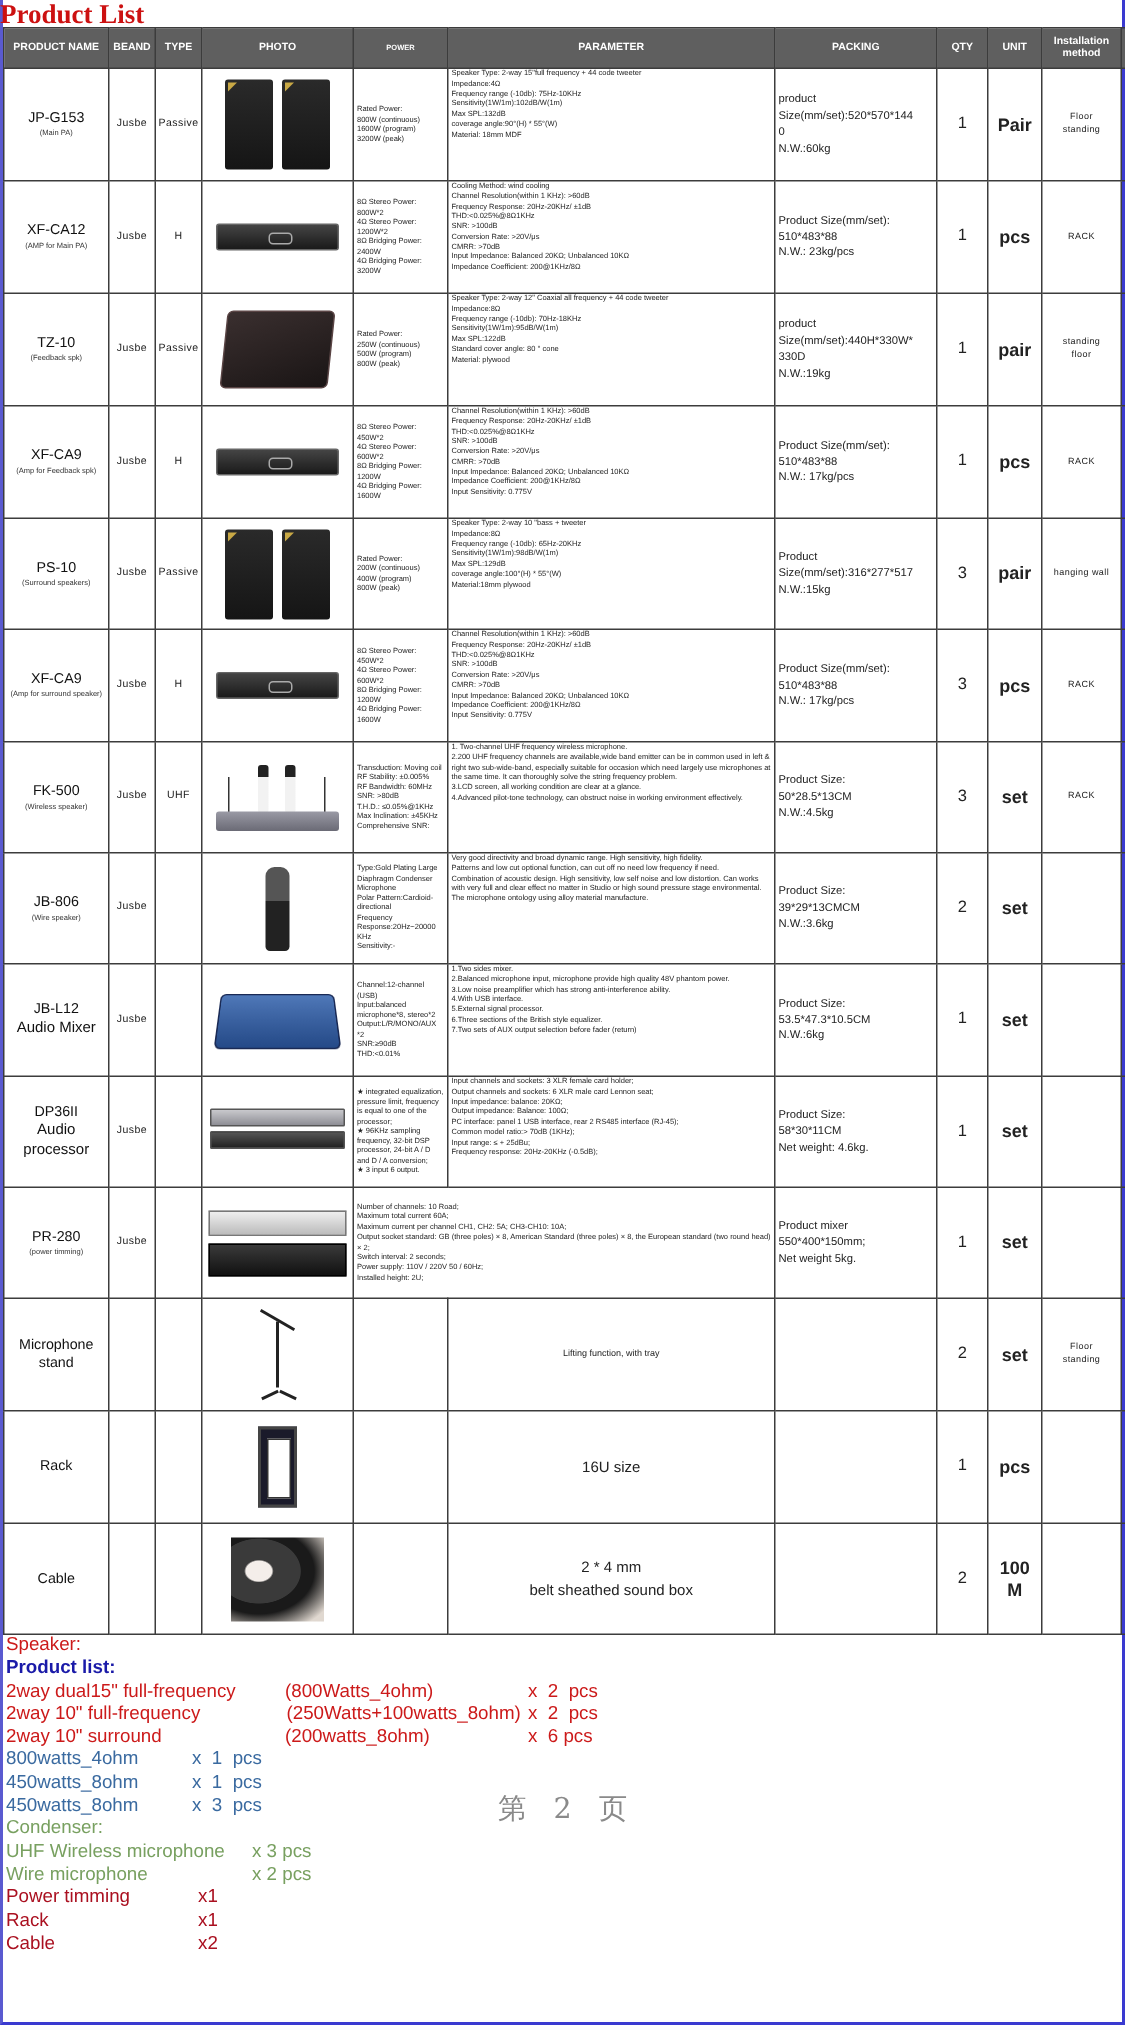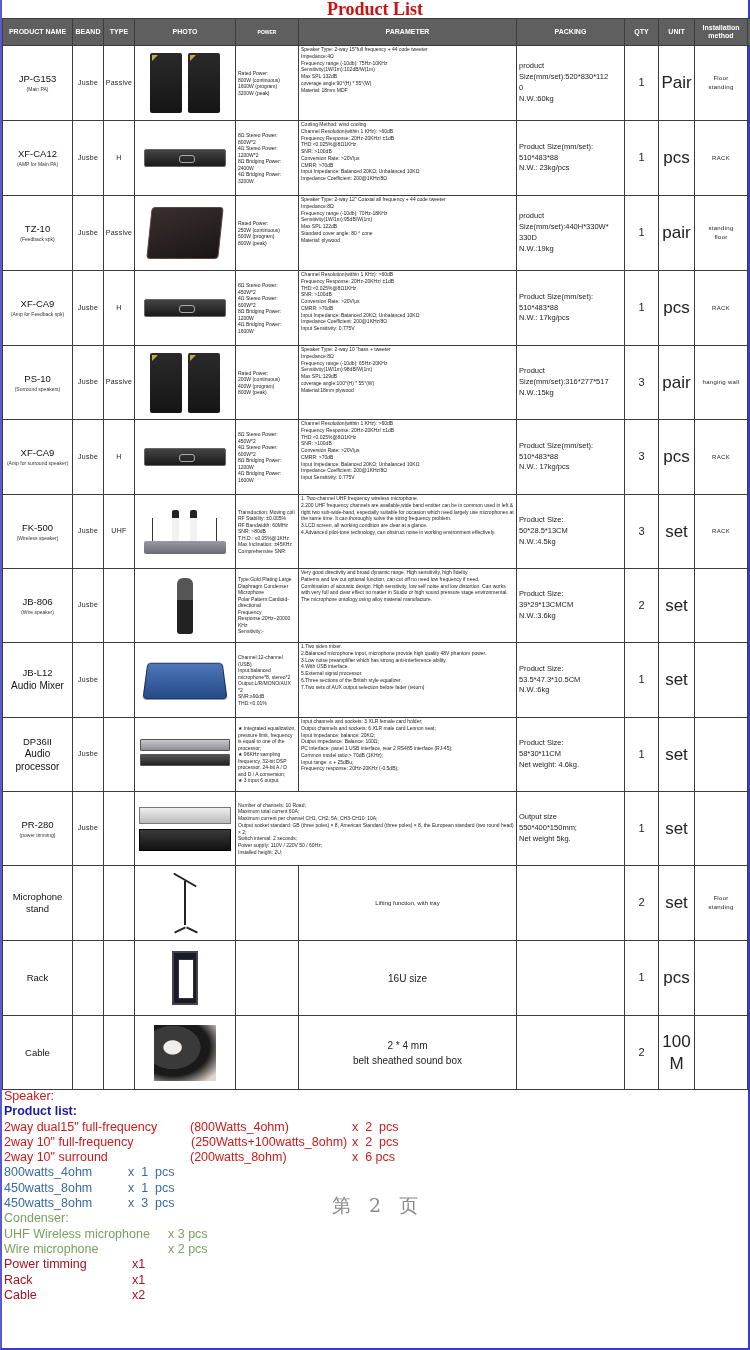--- a/index.html
+++ b/index.html
@@ -1,35 +1,35 @@
 <!DOCTYPE html>
 <html><head>
   <meta charset="utf-8">
   <style>
     * { box-sizing: border-box; margin: 0; padding: 0; }
     html, body { width: 750px; height: 1350px; background: #ffffff; overflow: hidden; }
     body { font-family: "Liberation Sans", sans-serif; color: #222; position: relative; }
     .frame { position: absolute; left: 0; top: 0; width: 750px; height: 1350px; border-left: 2px solid #5a5ad0; border-right: 2px solid #3a3ad0; border-bottom: 2px solid #3a3ad0; }
-    .title { position: absolute; top: -1px; left: 0; width: 750px; text-align: center; font-family: "Liberation Serif", serif; font-weight: bold; font-size: 18px; color: #cc1111; }
+    .title { position: absolute; top: -1px; left: 0; width: 750px; text-align: left; font-family: "Liberation Serif", serif; font-weight: bold; font-size: 18px; color: #cc1111; }
     table { position: absolute; left: 2px; top: 18px; width: 746px; border-collapse: collapse; table-layout: fixed; }
     th { background: #5f5f5f; color: #ffffff; font-size: 7px; font-weight: bold; height: 27px; border: 1px solid #3c3c3c; text-align: center; vertical-align: middle; line-height: 1.2; }
     th.sm { font-size: 5px; }
     td { border: 1px solid #3c3c3c; text-align: center; vertical-align: middle; font-size: 6px; line-height: 1.25; overflow: hidden; }
     td.pname { font-size: 9.5px; color: #111; }
     td.pname .sub { display: block; font-size: 5px; color: #333; margin-top: 1px; }
     td.pname .big { font-size: 10px; display: block; margin-top: 1px; }
     td.brand, td.type { font-size: 7px; letter-spacing: 0.3px; }
     td.power { text-align: left; font-size: 5px; padding: 1px 2px; line-height: 1.3; }
     td.param { text-align: left; font-size: 5px; padding: 0 2px; line-height: 1.35; vertical-align: top; }
     td.param.center { text-align: center; vertical-align: middle; }
     td.param.lg { font-size: 10px; line-height: 1.5; }
     td.param.md { font-size: 6px; }
     td.pack { text-align: left; font-size: 7.5px; padding: 0 2px; line-height: 1.45; }
     td.qty { font-size: 11px; }
-    td.unit { font-size: 17px; }
+    td.unit { font-size: 12px; font-weight: bold; }
     td.inst { font-size: 6px; letter-spacing: 0.3px; line-height: 1.5; }
     .photo { display: flex; align-items: center; justify-content: center; width: 100%; height: 100%; }
     .line { display: block; white-space: nowrap; }
     .wrap { display: block; white-space: normal; }
 
     
     .spk { width: 32px; height: 60px; background: linear-gradient(180deg,#2a2a2a,#151515); border-radius: 2px; position: relative; margin: 0 3px; }
     .spk::before { content: ""; position: absolute; left: 2px; top: 2px; width: 0; height: 0; border-left: 6px solid #c8a845; border-bottom: 6px solid transparent; }
     .amp { width: 82px; height: 18px; background: linear-gradient(180deg,#444,#1a1a1a); border: 1px solid #666; border-radius: 2px; position: relative; }
     .amp::after { content: ""; position: absolute; left: 34px; top: 5px; width: 14px; height: 6px; border: 1px solid #aaa; border-radius: 3px; }
@@ -121,21 +121,21 @@
           <span class="wrap">Speaker Type: 2-way 15"full frequency + 44 code tweeter</span>
           <span class="wrap">Impedance:4Ω</span>
           <span class="wrap">Frequency range (-10db): 75Hz-10KHz</span>
           <span class="wrap">Sensitivity(1W/1m):102dB/W(1m)</span>
           <span class="wrap">Max SPL:132dB</span>
           <span class="wrap">coverage angle:90°(H) * 55°(W)</span>
           <span class="wrap">Material: 18mm MDF</span>
         </td>
         <td class="pack">
           <span class="line">product</span>
-          <span class="line">Size(mm/set):520*830*112</span>
+          <span class="line">Size(mm/set):520*570*144</span>
           <span class="line">0</span>
           <span class="line">N.W.:60kg</span>
         </td>
         <td class="qty">1</td>
         <td class="unit">Pair</td>
         <td class="inst">
           <span class="line">Floor</span>
           <span class="line">standing</span>
         </td>
         <td></td>
@@ -501,21 +501,21 @@
         <td class="param" colspan="2" style="vertical-align:middle">
           <span class="wrap">Number of channels: 10 Road;</span>
           <span class="wrap">Maximum total current 60A;</span>
           <span class="wrap">Maximum current per channel CH1, CH2: 5A; CH3-CH10: 10A;</span>
           <span class="wrap">Output socket standard: GB (three poles) × 8, American Standard (three poles) × 8, the European standard (two round head) × 2;</span>
           <span class="wrap">Switch interval: 2 seconds;</span>
           <span class="wrap">Power supply: 110V / 220V 50 / 60Hz;</span>
           <span class="wrap">Installed height: 2U;</span>
         </td>
         <td class="pack">
-          <span class="line">Output size</span>
+          <span class="line">Product mixer</span>
           <span class="line">550*400*150mm;</span>
           <span class="line">Net weight 5kg.</span>
         </td>
         <td class="qty">1</td>
         <td class="unit">set</td>
         <td class="inst"></td>
         <td></td>
       </tr>
       <tr style="height: 75px;">
         <td class="pname"><span>Microphone stand</span></td>

